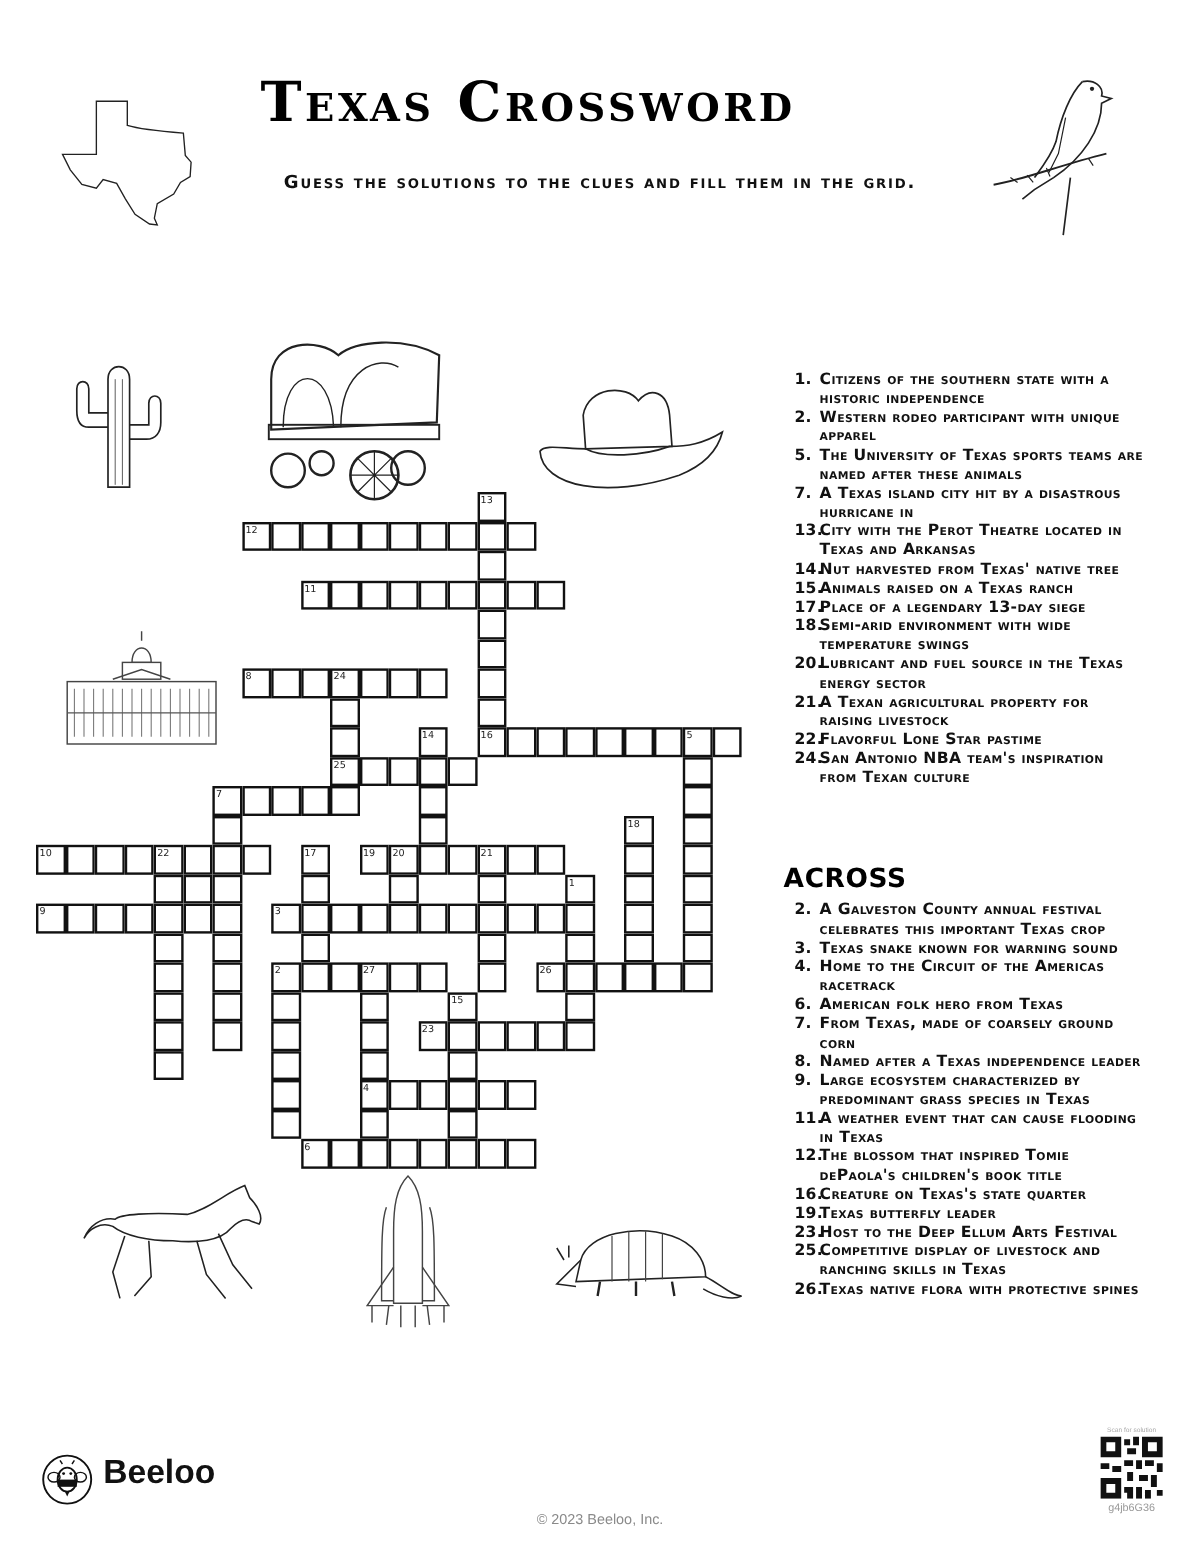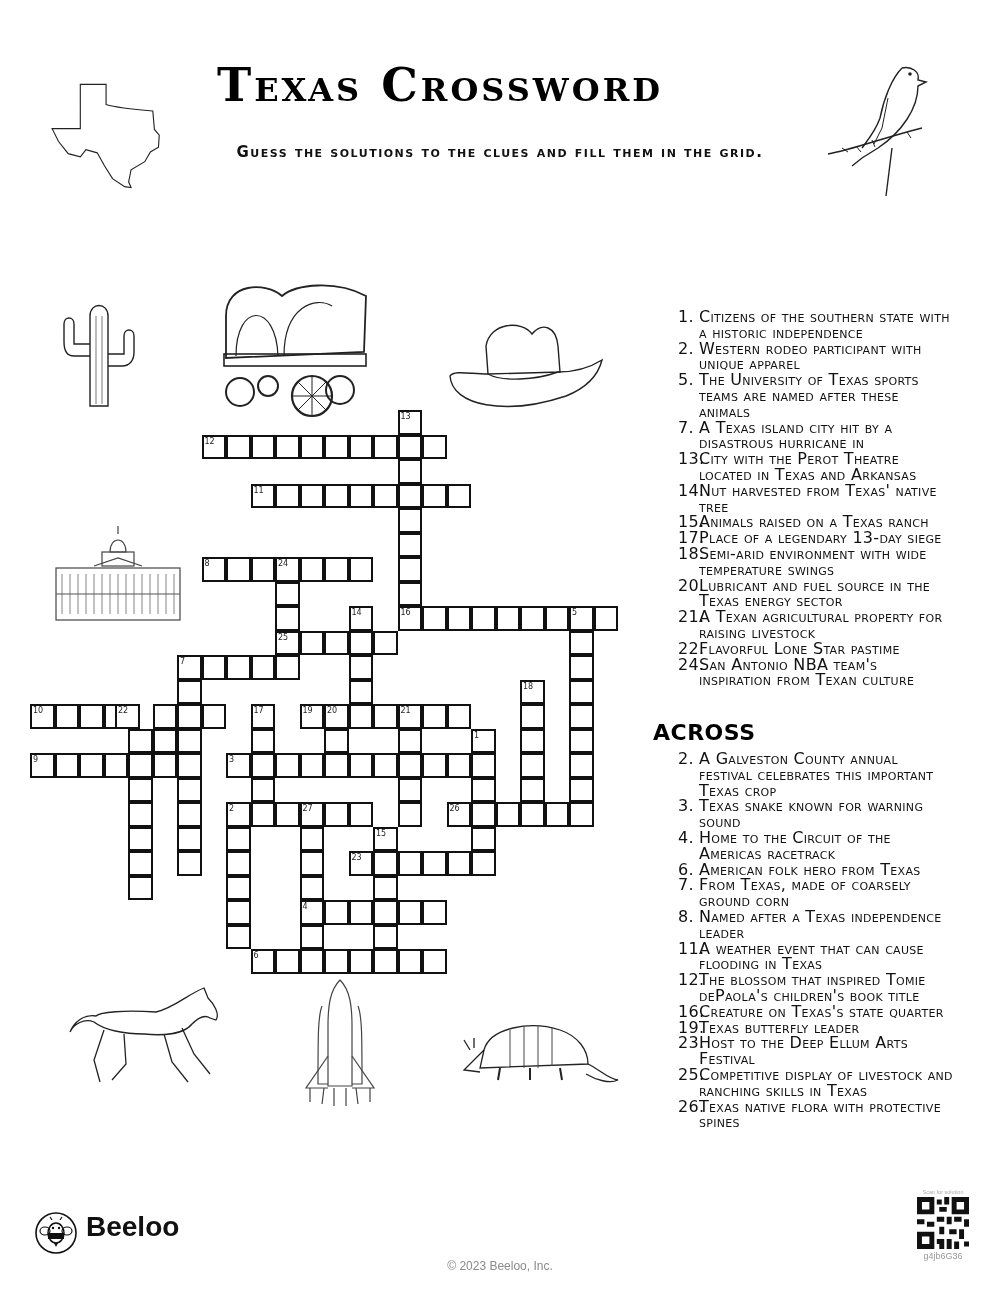--- a/index.html
+++ b/index.html
@@ -15,22 +15,22 @@
   .illus svg { display: block; }
   #grid { position: absolute; left: 0; top: 0; width: 1000px; height: 1294px; pointer-events: none; }
   .cell { position: absolute; width: 24.5px; height: 24.5px; box-sizing: border-box;
           border: 2px solid #111; background: #fff; margin-left: -1px; margin-top: -1px;
           pointer-events: auto; }
   .cell .num { position: absolute; left: 1px; top: 0px; font-size: 8px; line-height: 9px;
                font-family: "DejaVu Sans", sans-serif; color: #222; }
   .clues { position: absolute; left: 653px; width: 300px; }
   .clues h2 { margin: 0 0 6px 0; font-family: "DejaVu Sans", sans-serif; font-weight: 900;
               font-size: 22px; letter-spacing: 0.5px; color: #000; }
-  .clue { font-size: 16px; line-height: 15.8px; font-weight: normal; font-variant: small-caps;
-          letter-spacing: 0.3px; color: #111; padding-left: 26px; text-indent: -21px; margin-left: 20px; }
+  .clue { font-size: 13px; line-height: 15.8px; font-weight: bold; font-variant: small-caps;
+          letter-spacing: 0.3px; color: #111; padding-left: 26px; text-indent: -21px; margin-left: 4px; }
   .clue .cn { display: inline-block; width: 21px; text-indent: 0; }
   .footer-logo { position: absolute; left: 34px; top: 1211px; display: flex; align-items: flex-start; }
   .footer-logo .brand { font-family: "Liberation Sans", sans-serif; font-weight: bold;
                         font-size: 28px; margin-left: 8px; color: #111; }
   .copyright { position: absolute; left: 0; width: 1000px; top: 1259px; text-align: center;
                font-family: "Liberation Sans", sans-serif; font-size: 12px; color: #8a8a8a; }
   .qr-wrap { position: absolute; left: 912px; top: 1189px; width: 62px; text-align: center; }
   .qr-wrap .scan { font-size: 5.5px; color: #aaa; font-family: "Liberation Sans", sans-serif; }
   .qr-wrap .code { font-size: 9px; color: #999; font-family: "Liberation Sans", sans-serif; margin-top: 2px; }
 </style>
@@ -225,21 +225,21 @@
     <div class="cell" style="left: 521px; top: 729.5px;"></div>
     <div class="cell" style="left: 521px; top: 754px;"></div>
     <div class="cell" style="left: 521px; top: 778.5px;"></div>
     <div class="cell" style="left: 521px; top: 803px;"></div>
     <div class="cell" style="left: 31px; top: 705px;">
       <span class="num">10</span>
     </div>
     <div class="cell" style="left: 55.5px; top: 705px;"></div>
     <div class="cell" style="left: 80px; top: 705px;"></div>
     <div class="cell" style="left: 104.5px; top: 705px;"></div>
-    <div class="cell" style="left: 116px; top: 705px;">
+    <div class="cell" style="left: 129px; top: 705px;">
       <span class="num">22</span>
     </div>
     <div class="cell" style="left: 153.5px; top: 705px;"></div>
     <div class="cell" style="left: 202.5px; top: 705px;"></div>
     <div class="cell" style="left: 129px; top: 729.5px;"></div>
     <div class="cell" style="left: 129px; top: 754px;"></div>
     <div class="cell" style="left: 129px; top: 778.5px;"></div>
     <div class="cell" style="left: 129px; top: 803px;"></div>
     <div class="cell" style="left: 129px; top: 827.5px;"></div>
     <div class="cell" style="left: 129px; top: 852px;"></div>
@@ -368,20 +368,21 @@
 </div>
 <div class="clues" style="top:720px;">
   <h2>ACROSS</h2>
   <div id="across-list">
       <div class="clue"><span class="cn">2.</span><span>A Galveston County annual festival celebrates this important Texas crop</span></div>
       <div class="clue"><span class="cn">3.</span><span>Texas snake known for warning sound</span></div>
       <div class="clue"><span class="cn">4.</span><span>Home to the Circuit of the Americas racetrack</span></div>
       <div class="clue"><span class="cn">6.</span><span>American folk hero from Texas</span></div>
       <div class="clue"><span class="cn">7.</span><span>From Texas, made of coarsely ground corn</span></div>
       <div class="clue"><span class="cn">8.</span><span>Named after a Texas independence leader</span></div>
+      <div class="clue"><span class="cn">9.</span><span>Large ecosystem characterized by predominant grass species in Texas</span></div>
       <div class="clue"><span class="cn">11.</span><span>A weather event that can cause flooding in Texas</span></div>
       <div class="clue"><span class="cn">12.</span><span>The blossom that inspired Tomie dePaola's children's book title</span></div>
       <div class="clue"><span class="cn">16.</span><span>Creature on Texas's state quarter</span></div>
       <div class="clue"><span class="cn">19.</span><span>Texas butterfly leader</span></div>
       <div class="clue"><span class="cn">23.</span><span>Host to the Deep Ellum Arts Festival</span></div>
       <div class="clue"><span class="cn">25.</span><span>Competitive display of livestock and ranching skills in Texas</span></div>
       <div class="clue"><span class="cn">26.</span><span>Texas native flora with protective spines</span></div>
     </div>
 </div>
 

